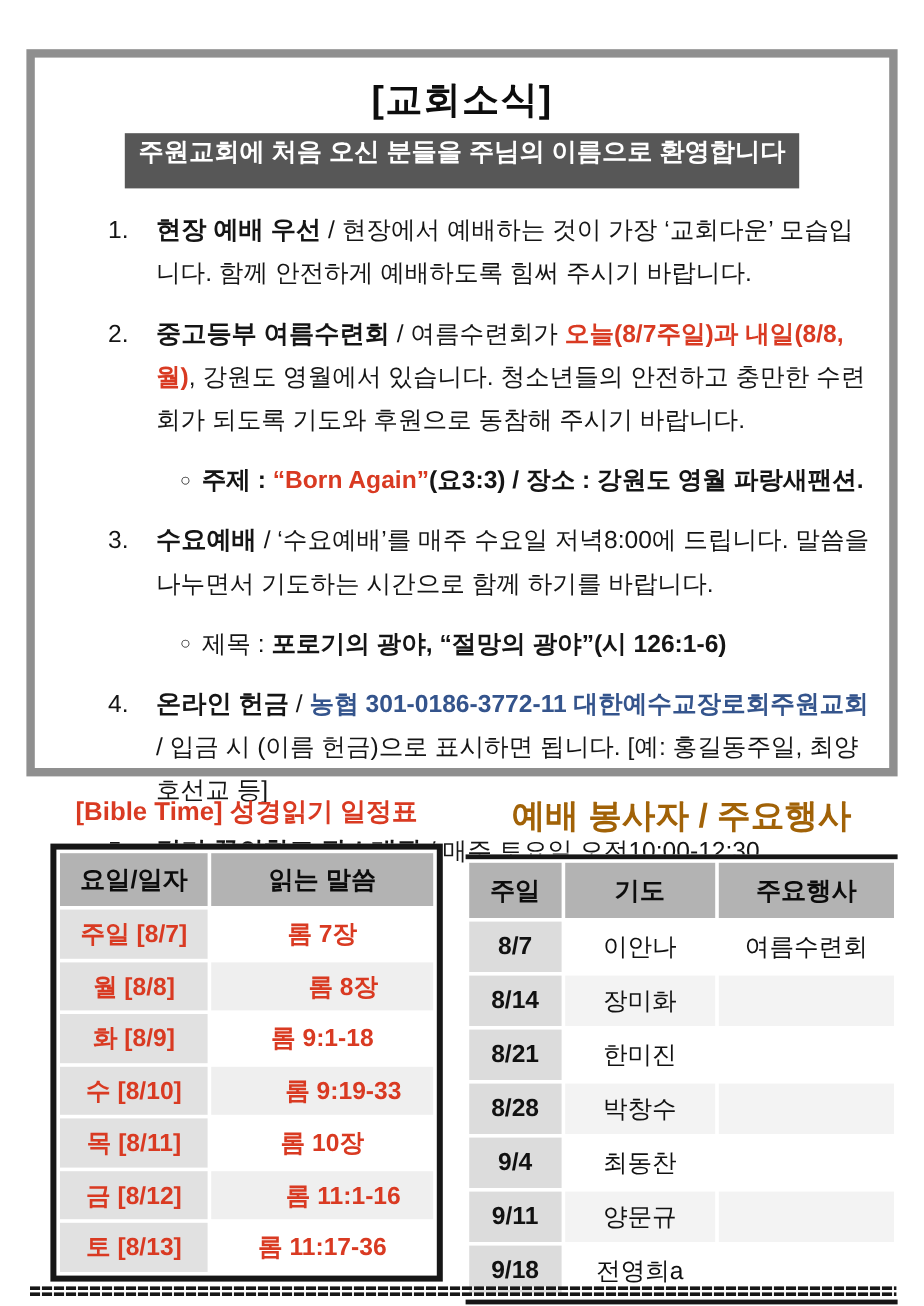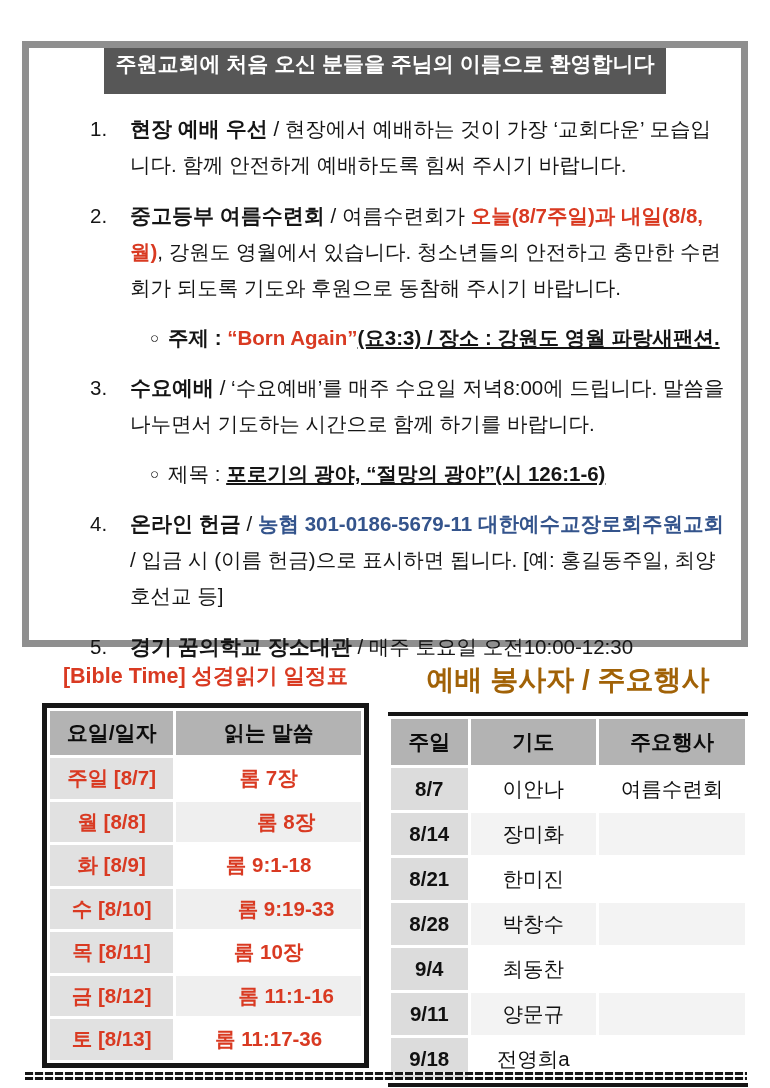--- a/index.html
+++ b/index.html
@@ -41,21 +41,21 @@
   }
   .item .num{display:inline-block;min-width:40px;text-indent:0;}
   .item .ttl{font-weight:bold;font-size:21px;}
   .red{color:var(--accent-red);font-weight:bold;}
   .blue{color:var(--accent-blue);font-weight:bold;}
   .sub{
     font-size:20.5px;line-height:33px;margin:2px 14px 16px 85px;color:#151515;
   }
   .sub .bullet{font-size:15px;margin-right:9px;vertical-align:2px;}
   .sub .lbl-b{font-weight:bold;}
-  .sub .b{font-weight:bold;text-decoration:underline;}
+  .sub .b{font-weight:bold;}
   
   .bible-section{position:absolute;left:42px;top:661px;width:327px;}
   .bible-title{
     color:var(--accent-red);font-weight:bold;font-size:21.5px;
     text-align:center;margin:0 0 13px 0;
   }
   table{border-collapse:separate;border-spacing:3px;background:#fff;}
   .bible-table{width:100%;border:5px solid var(--border-black);}
   .bible-table th{
     background:var(--table-header-bg);font-size:21px;font-weight:bold;
@@ -92,37 +92,38 @@
     position:absolute;left:25px;top:1072px;width:722px;height:8px;
     background:
       repeating-linear-gradient(90deg,var(--border-black) 0 8px,#ededed 8px 10px) left top/100% 3px no-repeat,
       repeating-linear-gradient(90deg,var(--border-black) 0 8px,#ededed 8px 10px) left bottom/100% 3px no-repeat;
   }
 </style>
 </head>
 <body>
 
 <div class="main-box">
+  <div class="box-title">[교회소식]</div>
   <div class="welcome-wrap">
     <span class="welcome">주원교회에 처음 오신 분들을 주님의 이름으로 환영합니다</span>
   </div>
 
   <div class="announcements">
 
     <div class="item"><span class="num">1.</span><span class="ttl">현장 예배 우선</span> <span>/</span> <span>현장에서 예배하는 것이 가장 ‘교회다운’ 모습입니다. 함께 안전하게 예배하도록 힘써 주시기 바랍니다.</span></div>
 
     <div class="item"><span class="num">2.</span><span class="ttl">중고등부 여름수련회</span> <span>/</span> <span>여름수련회가 </span><span class="red">오늘(8/7주일)과 내일(8/8,월)</span><span>, 강원도 영월에서 있습니다. 청소년들의 안전하고 충만한 수련회가 되도록 기도와 후원으로 동참해 주시기 바랍니다.</span></div>
 
     <div class="sub"><span class="bullet">○</span><span class="lbl-b">주제 : </span><span class="red">“Born Again”</span><span class="b">(요3:3) / 장소 : 강원도 영월 파랑새팬션.</span></div>
 
     <div class="item"><span class="num">3.</span><span class="ttl">수요예배</span> <span>/</span> <span>‘수요예배’를 매주 수요일 저녁8:00에 드립니다. 말씀을 나누면서 기도하는 시간으로 함께 하기를 바랍니다.</span></div>
 
     <div class="sub"><span class="bullet">○</span><span>제목 : </span><span class="b">포로기의 광야, “절망의 광야”(시 126:1-6)</span></div>
 
-    <div class="item"><span class="num">4.</span><span class="ttl">온라인 헌금</span> <span>/</span> <span class="blue">농협 301-0186-5679-11 대한예수교장로회주원교회</span><span> / 입금 시 (이름 헌금)으로 표시하면 됩니다. [예: 홍길동주일, 최양호선교 등]</span></div>
+    <div class="item"><span class="num">4.</span><span class="ttl">온라인 헌금</span> <span>/</span> <span class="blue">농협 301-0186-3772-11 대한예수교장로회주원교회</span><span> / 입금 시 (이름 헌금)으로 표시하면 됩니다. [예: 홍길동주일, 최양호선교 등]</span></div>
 
     <div class="item"><span class="num">5.</span><span class="ttl">경기 꿈의학교 장소대관</span> <span>/</span> <span>매주 토요일 오전10:00-12:30</span></div>
 
   </div>
 </div>
 
 <div class="bible-section">
   <div class="bible-title">[Bible Time] 성경읽기 일정표</div>
   <table class="bible-table">
     <tbody>

